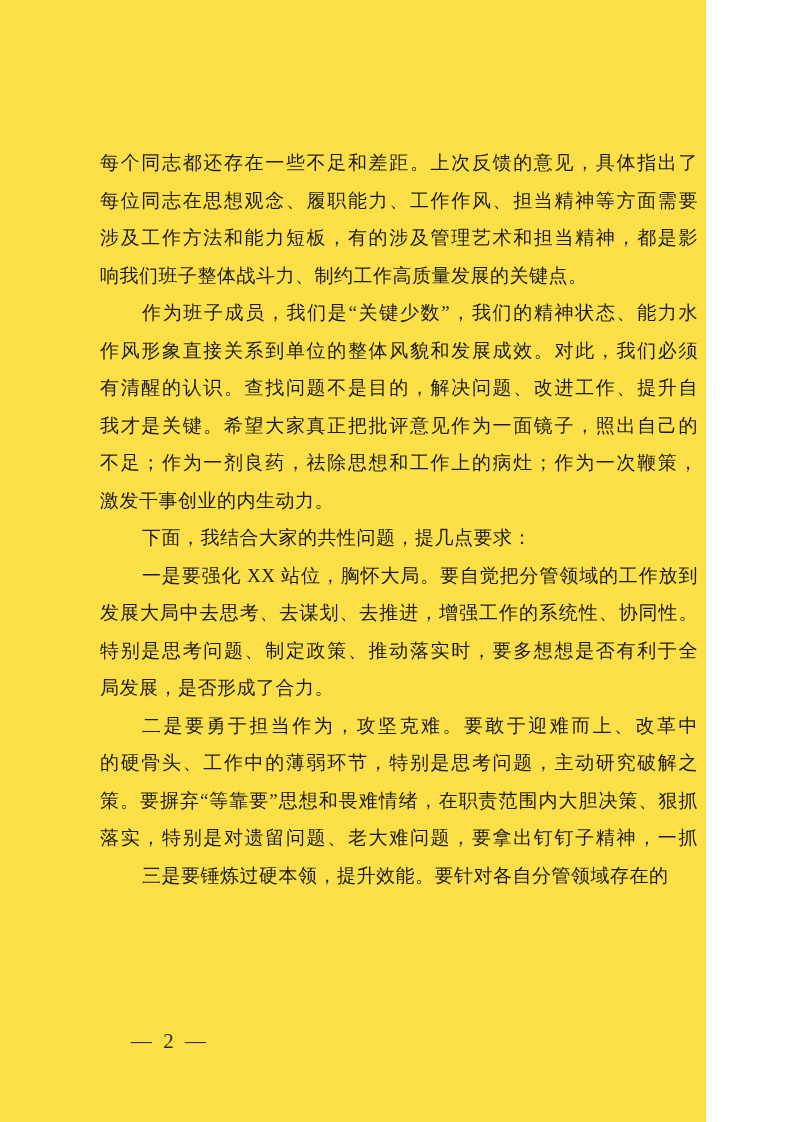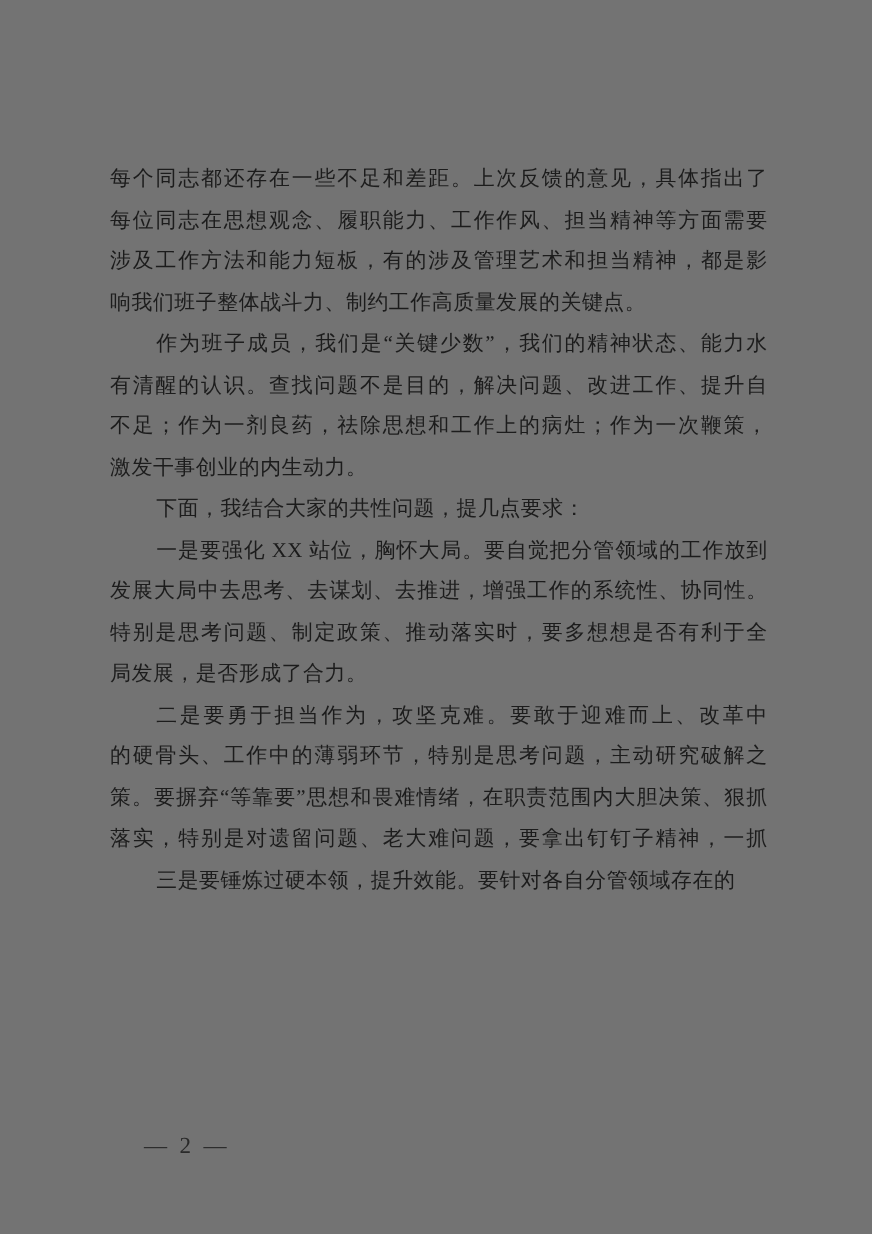--- a/index.html
+++ b/index.html
@@ -2,23 +2,23 @@
 <html><head>
 <meta charset="utf-8">
 <style>
   html, body {
     margin: 0;
     padding: 0;
     background: #ffffff;
   }
   .page {
     position: relative;
-    width: 793px;
+    width: 706px;
     height: 1122px;
-    background: #737373;
+    background: #fde047;
     font-family: "Liberation Serif", "DejaVu Serif", serif;
     color: #1c1c1c;
     overflow: hidden;
   }
   .content {
     position: absolute;
     left: 100px;
     top: 144px;
     width: 598px;
   }
@@ -59,21 +59,23 @@
 
     <div class="para">
       <div class="line">每个同志都还存在一些不足和差距。上次反馈的意见，具体指出了</div>
       <div class="line">每位同志在思想观念、履职能力、工作作风、担当精神等方面需要</div>
       <div class="line">涉及工作方法和能力短板，有的涉及管理艺术和担当精神，都是影</div>
       <div class="line last">响我们班子整体战斗力、制约工作高质量发展的关键点。</div>
     </div>
 
     <div class="para">
       <div class="line fl">作为班子成员，我们是“关键少数”，我们的精神状态、能力水平、</div>
+      <div class="line">作风形象直接关系到单位的整体风貌和发展成效。对此，我们必须</div>
       <div class="line">有清醒的认识。查找问题不是目的，解决问题、改进工作、提升自</div>
+      <div class="line">我才是关键。希望大家真正把批评意见作为一面镜子，照出自己的</div>
       <div class="line">不足；作为一剂良药，祛除思想和工作上的病灶；作为一次鞭策，</div>
       <div class="line last">激发干事创业的内生动力。</div>
     </div>
 
     <div class="para">
       <div class="line fl last">下面，我结合大家的共性问题，提几点要求：</div>
     </div>
 
     <div class="para">
       <div class="line fl">一是要强化 XX 站位，胸怀大局。要自觉把分管领域的工作放到</div>

